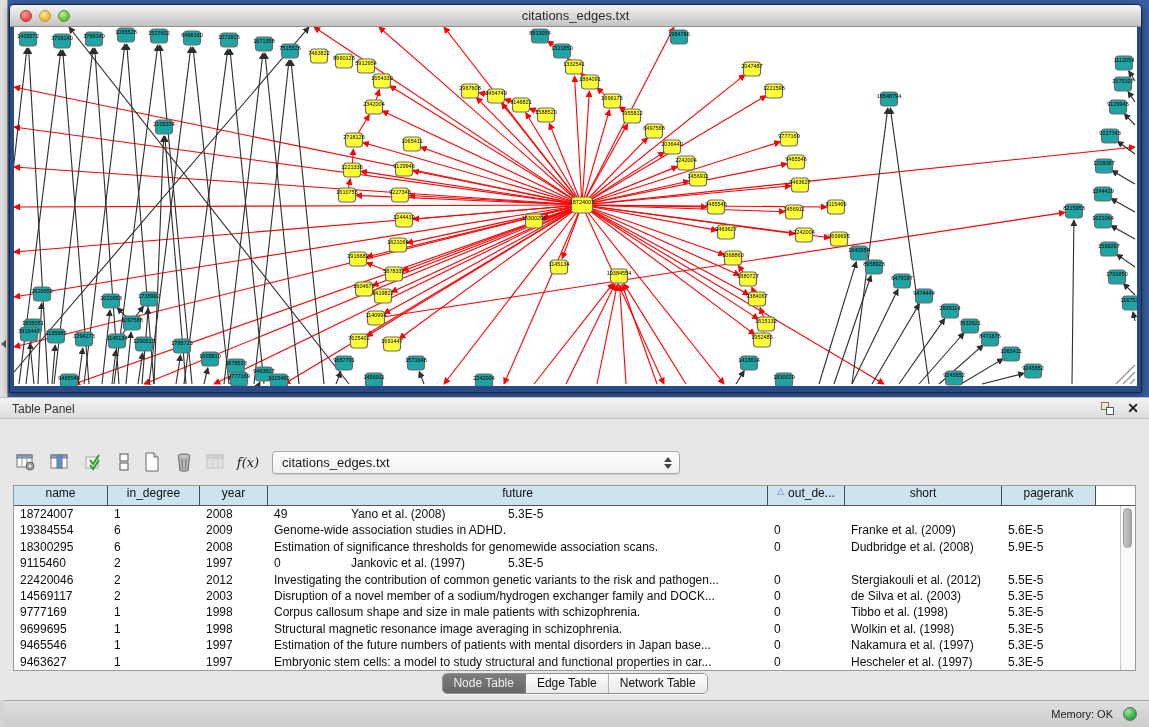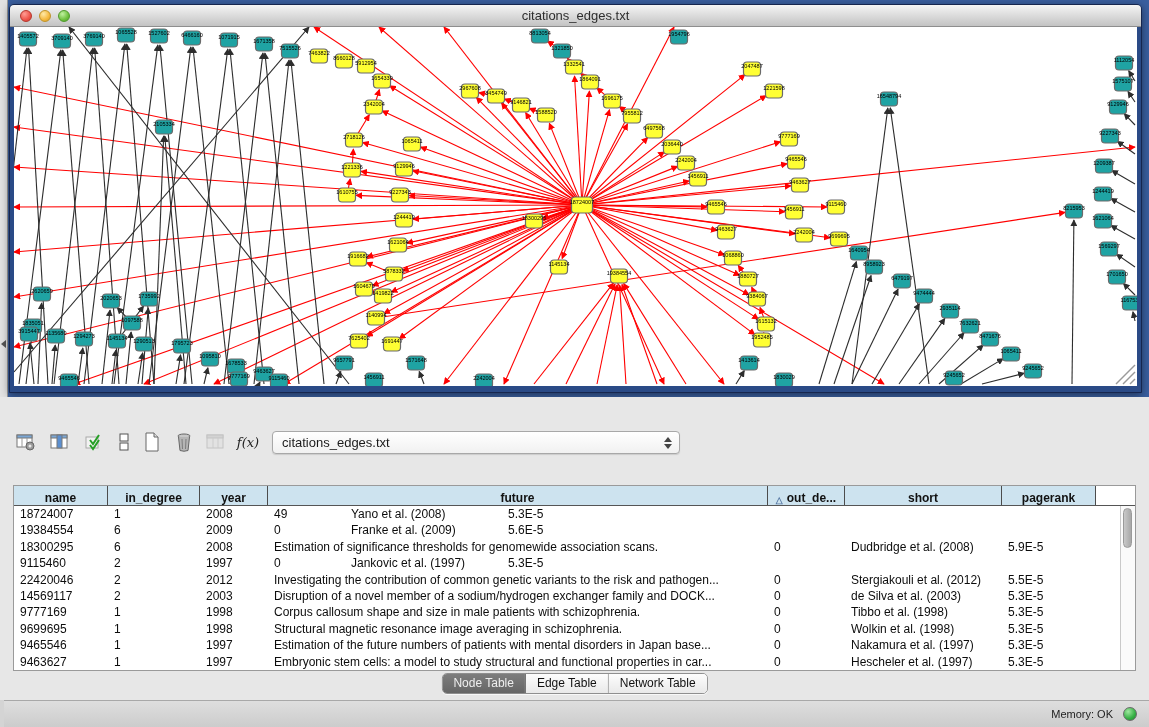--- a/index.html
+++ b/index.html
@@ -29,37 +29,37 @@
   
   .table-panel { position:absolute; left:0; top:397px; width:1149px; height:303px; background:#e7e7e7; }
   .panel-header { position:absolute; left:0; top:0; width:1149px; height:22px;
     background:linear-gradient(#f2f2f2,#dddddd); border-top:1px solid #bdbdbd; border-bottom:1px solid #c6c6c6; }
   .panel-title { position:absolute; left:12px; top:4px; font-size:12px; color:#333; }
   .float-btn { position:absolute; right:34px; top:4px; width:14px; height:14px; cursor:default; }
   .float-btn .sq1 { position:absolute; left:0; top:0; width:8px; height:8px; border:1px solid #8b7a49; background:#efe9d6; }
   .float-btn .sq2 { position:absolute; left:5px; top:5px; width:8px; height:8px; border:1px solid #44597a; background:#fff; }
   .close-btn { position:absolute; right:10px; top:2px; font-size:14px; font-weight:bold; color:#1e1e1e; }
 
-  .toolbar { position:absolute; left:0; top:28px; width:942px; height:34px; }
+  .toolbar { position:absolute; left:0; top:48px; width:942px; height:34px; }
   .tool-btn { position:absolute; top:3px; width:28px; height:28px; border-radius:4px; display:flex; align-items:center; justify-content:center; }
   .fx { font-family:"DejaVu Serif", serif; font-style:italic; font-size:13px; color:#222; }
   .combo { position:absolute; left:272px; top:6px; width:408px; height:23px; background:linear-gradient(#ffffff,#f1f1f1);
     border:1px solid #a8a8a8; border-radius:4px; font-size:13px; color:#1b1b1b; line-height:21px; padding-left:9px;
     box-shadow:0 1px 1px rgba(0,0,0,.12); }
   .combo .arrows { position:absolute; right:7px; top:4px; width:9px; height:14px; }
   .combo .arrows .up { position:absolute; left:1px; top:1px; width:0; height:0;
     border-left:4px solid transparent; border-right:4px solid transparent; border-bottom:5px solid #444; }
   .combo .arrows .dn { position:absolute; left:1px; bottom:1px; width:0; height:0;
     border-left:4px solid transparent; border-right:4px solid transparent; border-top:5px solid #444; }
 
   
   .tbl { position:absolute; left:13px; top:88px; width:1123px; height:186px; background:#fff; border:1px solid #9a9a9a; }
   .tbl-head { display:flex; height:20px; border-bottom:1px solid #555; background:#fff; }
   .th { background:#cde3ef; border-right:1px solid #4c4c4c; font-size:12px; color:#111;
-    display:flex; align-items:flex-end; justify-content:center; overflow:hidden; white-space:nowrap;font-weight:bold; }
+    display:flex; align-items:flex-start; justify-content:center; overflow:hidden; white-space:nowrap; }
   .th.plain { background:#fff; border-right:none; }
   .sort-tri { color:#5a7ba6; font-size:9px; margin-right:4px; }
   .tbl-body { height:164px; overflow:hidden; }
   .tr { display:flex; height:16.4px; background:#fff; }
   .td { font-size:12px; color:#0c0c0c; padding-left:6px; overflow:hidden; white-space:nowrap; line-height:16px; }
   .c0{width:94px;} .c1{width:92px;} .c2{width:68px;} .c3{width:500px;} .c4{width:77px;} .c5{width:157px;} .c6{width:94px;} .cf{flex:1; border-right:none;}
   .vscroll { position:absolute; right:0; top:20px; bottom:0; width:15px; background:#fafafa; border-left:1px solid #c9c9c9; }
   .vthumb { position:absolute; left:2px; top:2px; width:9px; height:40px; border-radius:5px;
     background:linear-gradient(90deg,#c9c9c9,#a8a8a8); border:1px solid #9a9a9a; }
 
@@ -482,20 +482,28 @@
             <text x="760" y="63" text-anchor="middle" font-size="5.5" font-family="Liberation Sans, sans-serif" fill="#000">1221598</text>
             <line x1="1102" y1="357" x2="1121" y2="338" stroke="#9a9a9a" stroke-width="1.5"></line>
             <line x1="1109" y1="357" x2="1121" y2="345" stroke="#9a9a9a" stroke-width="1.5"></line>
             <line x1="1116" y1="357" x2="1121" y2="352" stroke="#9a9a9a" stroke-width="1.5"></line>
           </svg>
       </div>
     </div>
   </div>
 
   <div class="table-panel">
+    <div class="panel-header">
+      <span class="panel-title">Table Panel</span>
+      <span class="float-btn">
+          <span class="sq1"></span>
+          <span class="sq2"></span>
+        </span>
+      <span class="close-btn">✕</span>
+    </div>
 
     <div class="toolbar">
       <span class="tool-btn" style="left:12px">
         <svg width="20" height="18">
             <rect x="1" y="2" width="15" height="12" fill="#fff" stroke="#777"></rect>
             <rect x="1" y="2" width="15" height="3" fill="#7aa7d6" stroke="#777"></rect>
             <line x1="6" y1="5" x2="6" y2="14" stroke="#999"></line>
             <line x1="11" y1="5" x2="11" y2="14" stroke="#999"></line>
             <circle cx="14" cy="13" r="4" fill="#9a9a9a" stroke="#666"></circle>
             <circle cx="14" cy="13" r="1.5" fill="#e8e8e8"></circle>
@@ -589,20 +597,21 @@
             <div class="td c2">2008</div>
             <div class="td c4">49</div>
             <div class="td c5">Yano et al. (2008)</div>
             <div class="td c6">5.3E-5</div>
             <div class="td cf"></div>
           </div>
           <div class="tr">
             <div class="td c0">19384554</div>
             <div class="td c1">6</div>
             <div class="td c2">2009</div>
+            <div class="td c3">Genome-wide association studies in ADHD.</div>
             <div class="td c4">0</div>
             <div class="td c5">Franke et al. (2009)</div>
             <div class="td c6">5.6E-5</div>
             <div class="td cf"></div>
           </div>
           <div class="tr">
             <div class="td c0">18300295</div>
             <div class="td c1">6</div>
             <div class="td c2">2008</div>
             <div class="td c3">Estimation of significance thresholds for genomewide association scans.</div>

